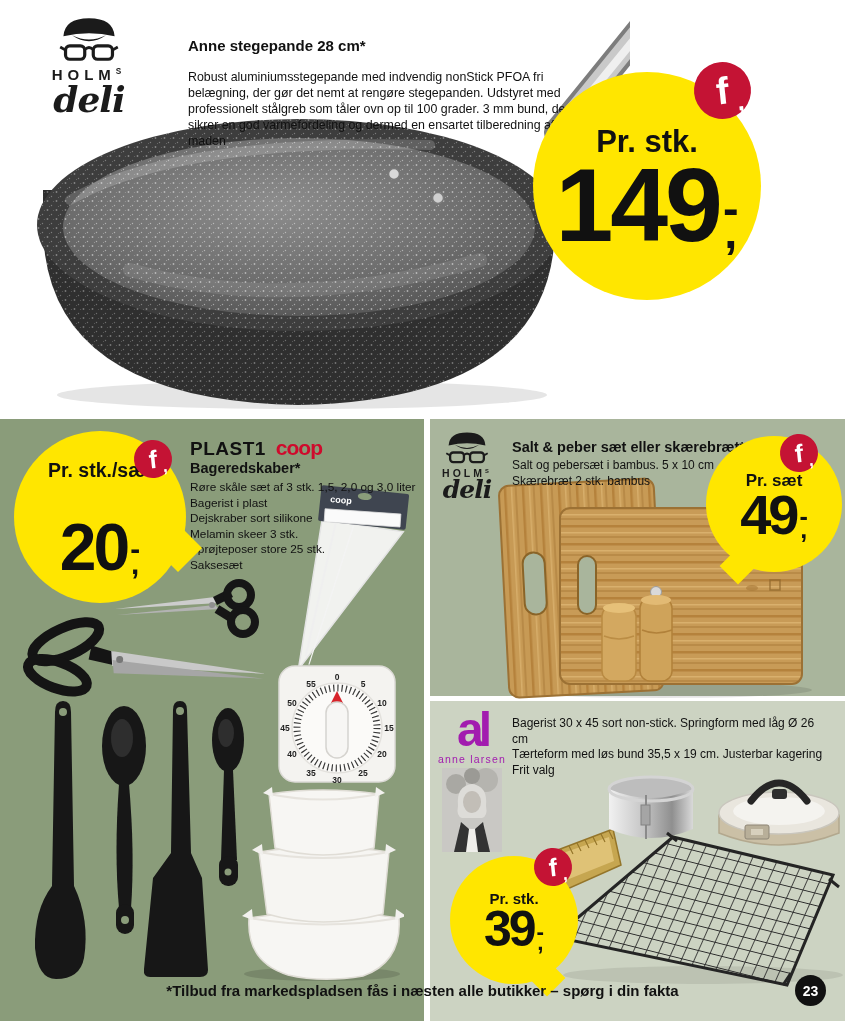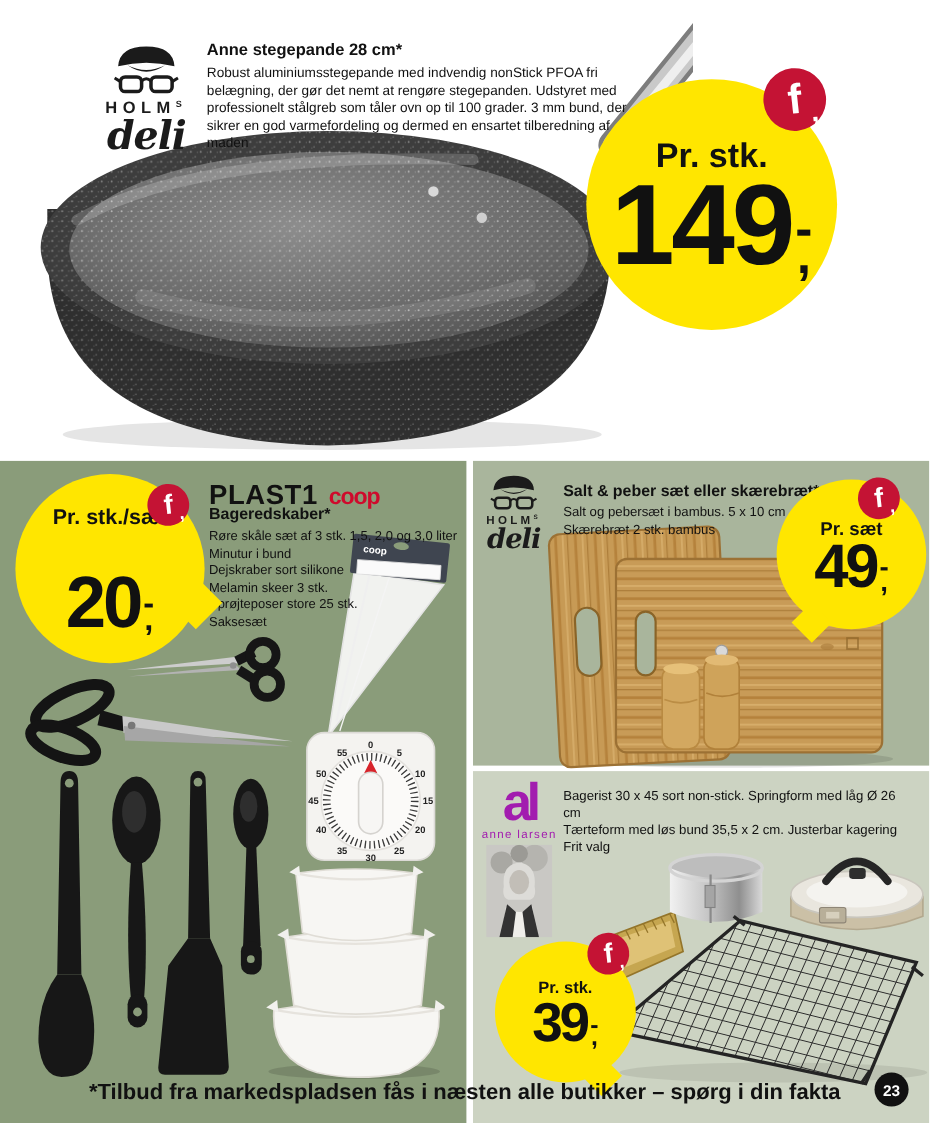--- a/index.html
+++ b/index.html
@@ -11,32 +11,32 @@
   .panel{position:absolute;}
   #panel-left{left:0;top:419px;width:424px;height:602px;background:#8a9c7a;}
   #panel-right-top{left:430px;top:419px;width:415px;height:277px;background:#a9b59c;}
   #panel-right-bottom{left:430px;top:701px;width:415px;height:320px;background:#ccd3c2;}
 
   
   .holm{display:flex;flex-direction:column;align-items:center;color:#1b1b1b;}
   .holm .word{font-weight:bold;}
   .holm .word sup{font-size:.55em;}
   .holm .script{font-family:"DejaVu Serif","Liberation Serif",serif;font-style:italic;font-weight:bold;letter-spacing:-1px;line-height:.9;}
-  #holm-large{left:44px;top:40px;width:90px;margin-left:44px;}
+  #holm-large{left:44px;top:16px;width:90px;}
   #holm-large .word{font-size:15px;letter-spacing:5px;margin-top:4px;}
   #holm-large .script{font-size:36px;}
   #holm-small{left:432px;top:431px;width:70px;}
   #holm-small .word{font-size:10.5px;letter-spacing:3px;margin-top:3px;}
   #holm-small .script{font-size:25px;}
 
   
   .offer-title{font-weight:bold;font-size:14.5px;line-height:1.1;}
   .offer-lines{font-size:11.8px;line-height:15.6px;}
   #hero-text{left:188px;top:38px;width:392px;}
-  #hero-text .offer-title{font-size:15px;margin-bottom:3px;}
+  #hero-text .offer-title{font-size:15px;margin-bottom:14px;}
   #hero-text .desc{font-size:12.4px;line-height:16px;width:382px;}
 
   
   .bubble{position:absolute;background:#ffe600;border-radius:50%;display:flex;flex-direction:column;
           align-items:center;justify-content:center;z-index:6;}
   .bubble::after{content:'';position:absolute;background:#ffe600;transform:rotate(45deg);}
   .bubble.no-tail::after{display:none;}
   .bubble.tail-r::after{width:34px;height:34px;right:-9px;top:58%;}
   .bubble.tail-bl::after{width:26px;height:26px;left:14%;bottom:-7px;}
   .bubble.tail-br::after{width:26px;height:26px;right:14%;bottom:-7px;}
@@ -68,36 +68,36 @@
   #fbadge-hero .comma{font-size:26px;}
   .fbadge.small{width:38px;height:38px;}
   .fbadge.small .f{font-size:25px;}
   .fbadge.small .comma{font-size:17px;}
   #fbadge-left{left:134px;top:440px;}
   #fbadge-salt{left:780px;top:434px;}
   #fbadge-baking{left:534px;top:848px;}
 
   
   #logo-row{left:190px;top:436px;display:flex;align-items:baseline;gap:10px;}
-  #plast1-logo{font-weight:bold;font-size:25px;letter-spacing:.5px;color:#111;}
+  #plast1-logo{font-weight:bold;font-size:19px;letter-spacing:.5px;color:#111;}
   #coop-logo{font-weight:bold;font-size:21px;letter-spacing:-1px;color:#cf0a2c;}
   #left-title{left:190px;top:461px;}
   #left-lines{left:190px;top:480px;width:232px;}
   #salt-title{left:512px;top:440px;width:300px;}
   #salt-lines{left:512px;top:458px;width:300px;font-size:12px;}
   #baking-title{left:512px;top:713px;width:320px;}
   #baking-lines{left:512px;top:716px;width:320px;font-size:12px;}
 
   
   #al-logo{left:437px;top:710px;width:70px;display:flex;flex-direction:column;align-items:center;color:#a21caf;}
   #al-logo .mono{font-weight:bold;font-size:48px;line-height:.85;letter-spacing:-5px;}
   #al-logo .name{font-size:10.5px;letter-spacing:1.2px;margin-top:2px;}
 
   
-  #footnote{left:0;top:982px;width:845px;text-align:center;font-weight:bold;font-size:20px;z-index:8;}
+  #footnote{left:0;top:982px;width:845px;text-align:center;font-weight:bold;font-size:15px;z-index:8;}
   #page-badge{left:795px;top:975px;width:31px;height:31px;background:#111;border-radius:50%;color:#fff;
               display:flex;align-items:center;justify-content:center;font-weight:bold;font-size:14px;z-index:9;}
   svg{display:block;}
 </style>
 </head>
 <body>
 
 <div id="stage">
 
   <svg class="abs" style="left:10px;top:10px;" width="620" height="408" viewBox="0 0 620 408">
@@ -264,21 +264,21 @@
     <polygon points="163,25 154,19 153,29" fill="#f2f1ee"></polygon>
   </svg>
 
   <div class="abs" id="logo-row">
     <span id="plast1-logo">PLAST1</span>
     <span id="coop-logo">coop</span>
   </div>
   <div class="abs offer-title" id="left-title">Bageredskaber*</div>
   <div class="abs offer-lines" id="left-lines">
     <div>Røre skåle sæt af 3 stk. 1,5, 2,0 og 3,0 liter</div>
-    <div>Minutur i bund</div>
+    <div>Bagerist i plast</div>
     <div>Dejskraber sort silikone</div>
     <div>Melamin skeer 3 stk.</div>
     <div>Sprøjteposer store 25 stk.</div>
     <div>Saksesæt</div>
   </div>
 
   <div class="bubble tail-r" id="bubble-left">
     <span class="plabel">Pr. stk./sæt</span>
     <span class="amtrow">
       <span class="amt">20</span>
@@ -416,21 +416,21 @@
     <circle cx="30" cy="8" r="8" fill="#9b9a95"></circle>
     <path d="M16,38 Q14,18 30,16 Q46,18 44,38 Q46,48 40,50 L20,50 Q14,48 16,38 Z" fill="#dddcd8"></path>
     <ellipse cx="30" cy="34" rx="9" ry="11" fill="#c2beb7"></ellipse>
     <path d="M14,84 L18,56 Q30,66 42,56 L46,84 Z" fill="#efeeea"></path>
     <path d="M12,84 L19,54 L27,61 L24,84 Z" fill="#333333"></path>
     <path d="M48,84 L41,54 L33,61 L36,84 Z" fill="#333333"></path>
   </svg>
 
   <div class="abs offer-lines" id="baking-lines">
     <div>Bagerist 30 x 45 sort non-stick. Springform med låg Ø 26 cm</div>
-    <div>Tærteform med løs bund 35,5 x 2 cm. Justerbar kagering</div>
+    <div>Tærteform med løs bund 35,5 x 19 cm. Justerbar kagering</div>
     <div>Frit valg</div>
   </div>
 
   <div class="bubble tail-br" id="bubble-baking">
     <span class="plabel">Pr. stk.</span>
     <span class="amtrow">
       <span class="amt">39</span>
       <span class="sfx">
         <span class="d">-</span>
         <span class="c">,</span>

